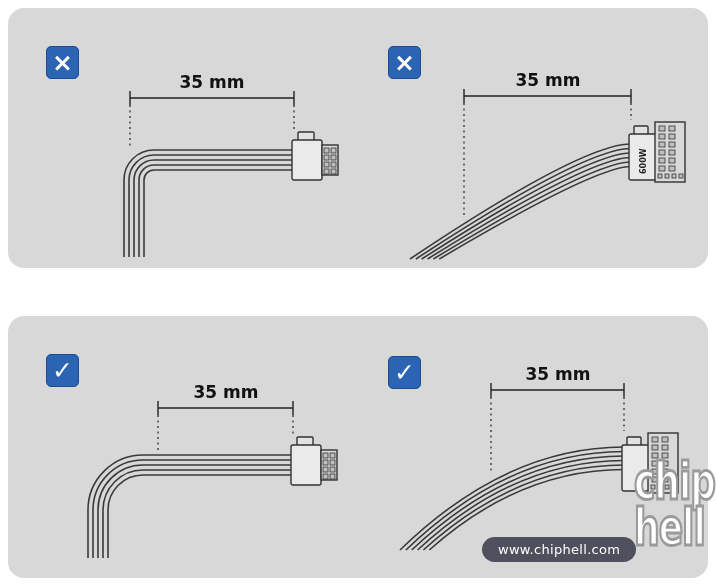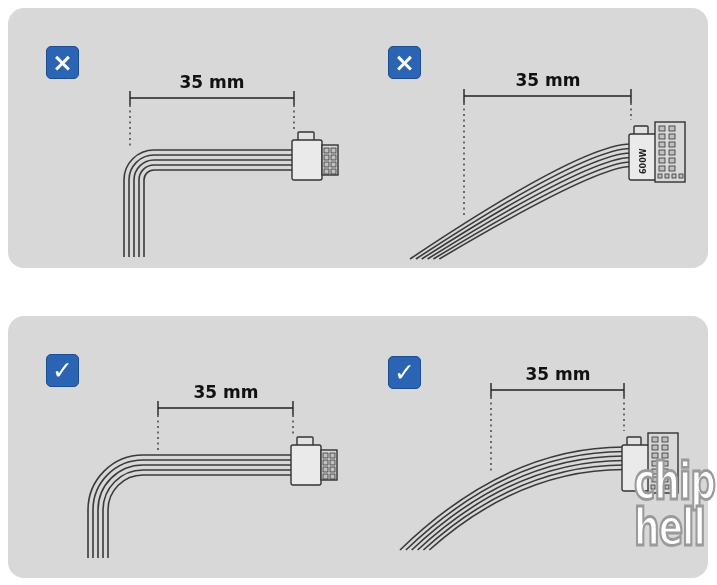--- a/index.html
+++ b/index.html
@@ -164,18 +164,21 @@
         <path class="wire" d="M9.9 198 Q112.7 99.5 228 99.5"></path>
         <path class="wire" d="M15.7 198 Q115.4 104 228 104"></path>
         <path class="wire" d="M21.6 198 Q118.1 108.5 228 108.5"></path>
         <path class="wire" d="M27.4 198 Q120.8 113 228 113"></path>
         <path class="wire" d="M33.3 198 Q123.5 117.5 228 117.5"></path>
       </g>
       <use href="#conn12" x="226" y="85"></use>
     </svg>
   </section>
 
+  <div class="wm-pill">
+    <span>www.chiphell.com</span>
+  </div>
   <div class="wm-logo">
     <span>chip</span>
     <span>hell</span>
   </div>
 
 </div>
 
 </body></html>

